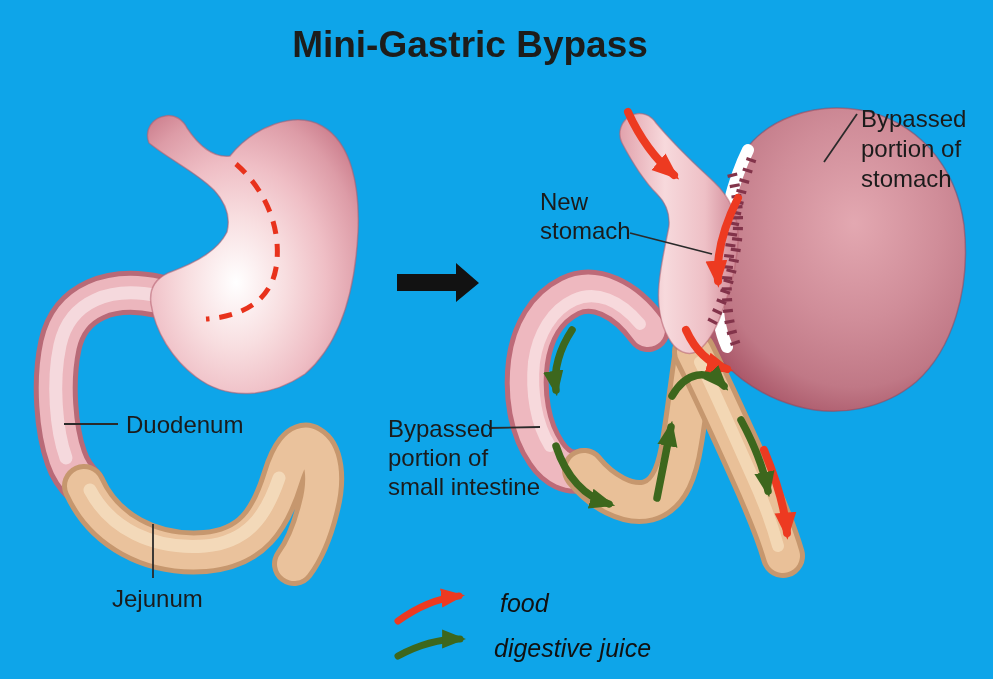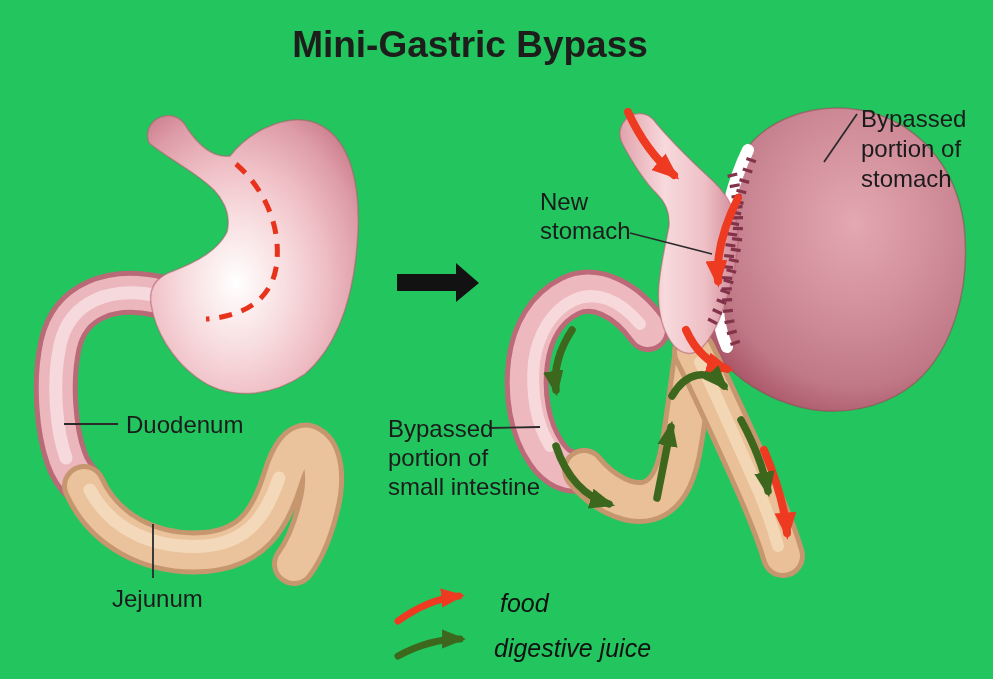--- a/index.html
+++ b/index.html
@@ -1,16 +1,16 @@
 <!DOCTYPE html>
 <html><head>
 <meta charset="utf-8">
 <style>
   html,body{margin:0;padding:0;background:#ffffff;}
-  .stage{position:relative;width:993px;height:679px;background:#22c55e;overflow:hidden;
+  .stage{position:relative;width:993px;height:679px;background:#0ea5e9;overflow:hidden;
          font-family:"Liberation Sans", sans-serif;}
   svg{display:block;}
   .ttl{font-family:"Liberation Sans", sans-serif;font-size:37px;font-weight:700;fill:#1d1d1b;}
   .lbl{font-family:"Liberation Sans", sans-serif;font-size:24px;fill:#1b1b1b;}
   .leg{font-family:"Liberation Sans", sans-serif;font-size:25px;font-style:italic;fill:#111;}
   .leader{stroke:#2a2a2a;stroke-width:1.8;fill:none;}
 </style>
 </head>
 <body>
 

